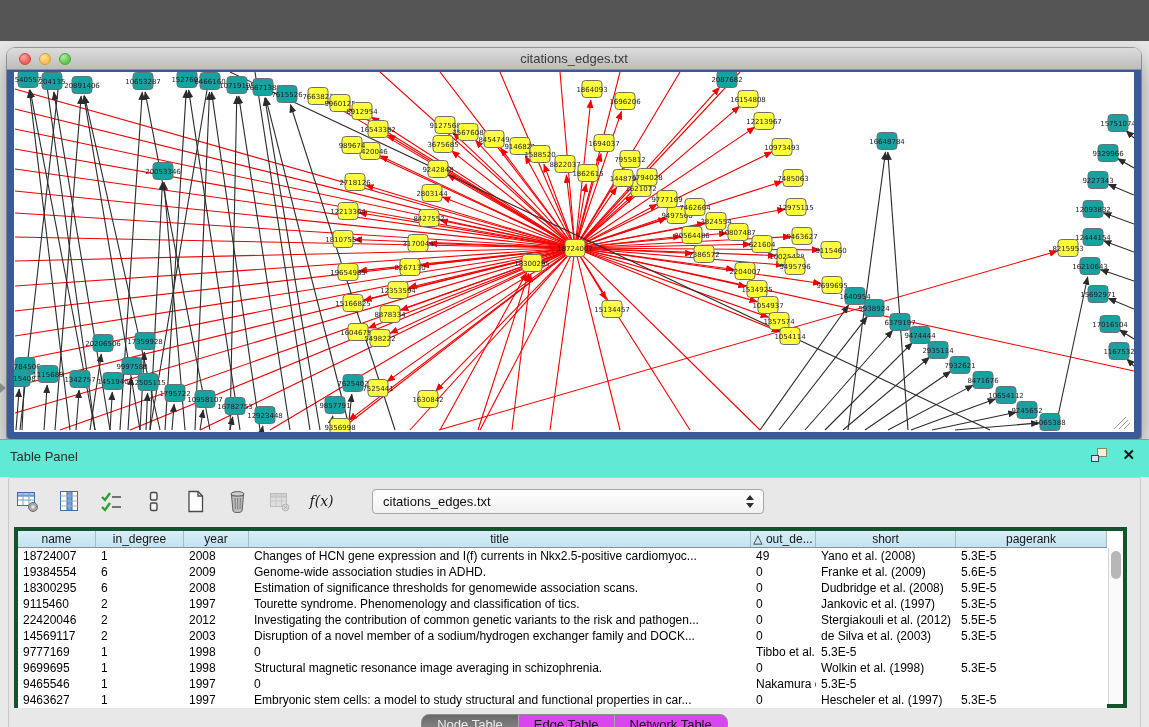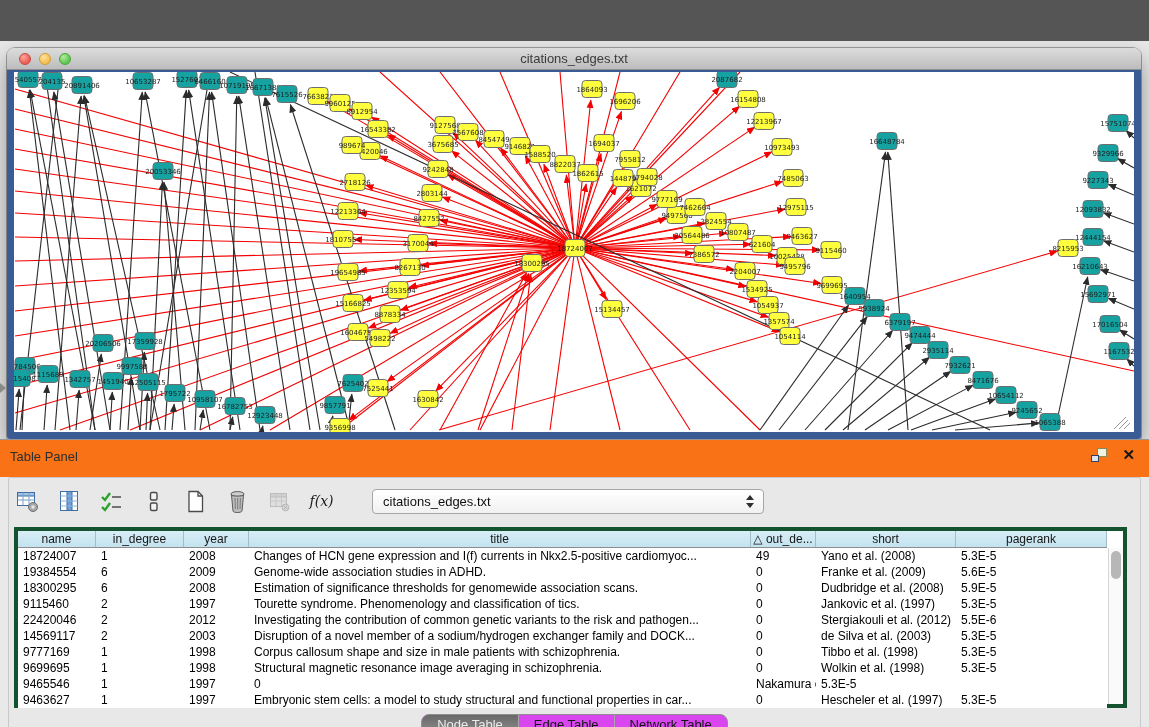--- a/index.html
+++ b/index.html
@@ -26,21 +26,21 @@
                background:#3b5b94; border-radius:0 0 3px 3px; }
   .net-canvas-wrap { position:absolute; left:7px; right:7px; top:2px; bottom:7px; background:#ffffff; overflow:hidden; }
   .net-canvas-wrap svg { position:absolute; inset:0; width:100%; height:100%; }
 
   .left-edge-arrow { position:absolute; left:0; top:342px; width:0; height:0;
                      border-left:6px solid #8a8a8a; border-top:5px solid transparent;
                      border-bottom:5px solid transparent; }
 
   
   .panel-header { position:absolute; left:0; right:0; top:398px; height:38px;
-                  background:#f97316; border-top:1px solid #979797; }
+                  background:#5eead4; border-top:1px solid #979797; }
   .panel-title { position:absolute; left:10px; top:9px; font-size:13px; color:#2d2d2d; }
   .panel-actions { position:absolute; right:14px; top:8px; display:flex; gap:15px; align-items:center; }
   .float-icon { position:relative; width:16px; height:14px; }
   .float-icon .sq-back  { position:absolute; right:0; top:0; width:10px; height:9px; border:1px solid #8a8a55; background:#f2f2e4; }
   .float-icon .sq-front { position:absolute; left:0; bottom:0; width:8px; height:7px; border:1px solid #2f4061; background:#dde3ef; }
   .close-x { font-size:15px; font-weight:bold; color:#161616; line-height:14px; cursor:default; }
 
   .panel-body { position:absolute; left:8px; right:8px; top:436px; bottom:27px;
                 background:#e8e8e8; border:1px solid #c9c9c9; border-radius:2px; }
 
@@ -862,36 +862,35 @@
           <div class="td">Jankovic et al. (1997)</div>
           <div class="td">5.3E-5</div>
         </div>
         <div class="tr" style="grid-template-columns: 78px 88px 65px 502px 65px 140px 1fr;">
           <div class="td">22420046</div>
           <div class="td">2</div>
           <div class="td">2012</div>
           <div class="td">Investigating the contribution of common genetic variants to the risk and pathogen...</div>
           <div class="td">0</div>
           <div class="td">Stergiakouli et al. (2012)</div>
-          <div class="td">5.5E-6</div>
+          <div class="td">5.5E-5</div>
         </div>
         <div class="tr" style="grid-template-columns: 78px 88px 65px 502px 65px 140px 1fr;">
           <div class="td">14569117</div>
           <div class="td">2</div>
           <div class="td">2003</div>
           <div class="td">Disruption of a novel member of a sodium/hydrogen exchanger family and DOCK...</div>
           <div class="td">0</div>
           <div class="td">de Silva et al. (2003)</div>
           <div class="td">5.3E-5</div>
         </div>
         <div class="tr" style="grid-template-columns: 78px 88px 65px 502px 65px 140px 1fr;">
           <div class="td">9777169</div>
           <div class="td">1</div>
           <div class="td">1998</div>
-          <div class="td">Corpus callosum shape and size in male patients with schizophrenia.</div>
           <div class="td">0</div>
           <div class="td">Tibbo et al. (1998)</div>
           <div class="td">5.3E-5</div>
         </div>
         <div class="tr" style="grid-template-columns: 78px 88px 65px 502px 65px 140px 1fr;">
           <div class="td">9699695</div>
           <div class="td">1</div>
           <div class="td">1998</div>
           <div class="td">Structural magnetic resonance image averaging in schizophrenia.</div>
           <div class="td">0</div>

